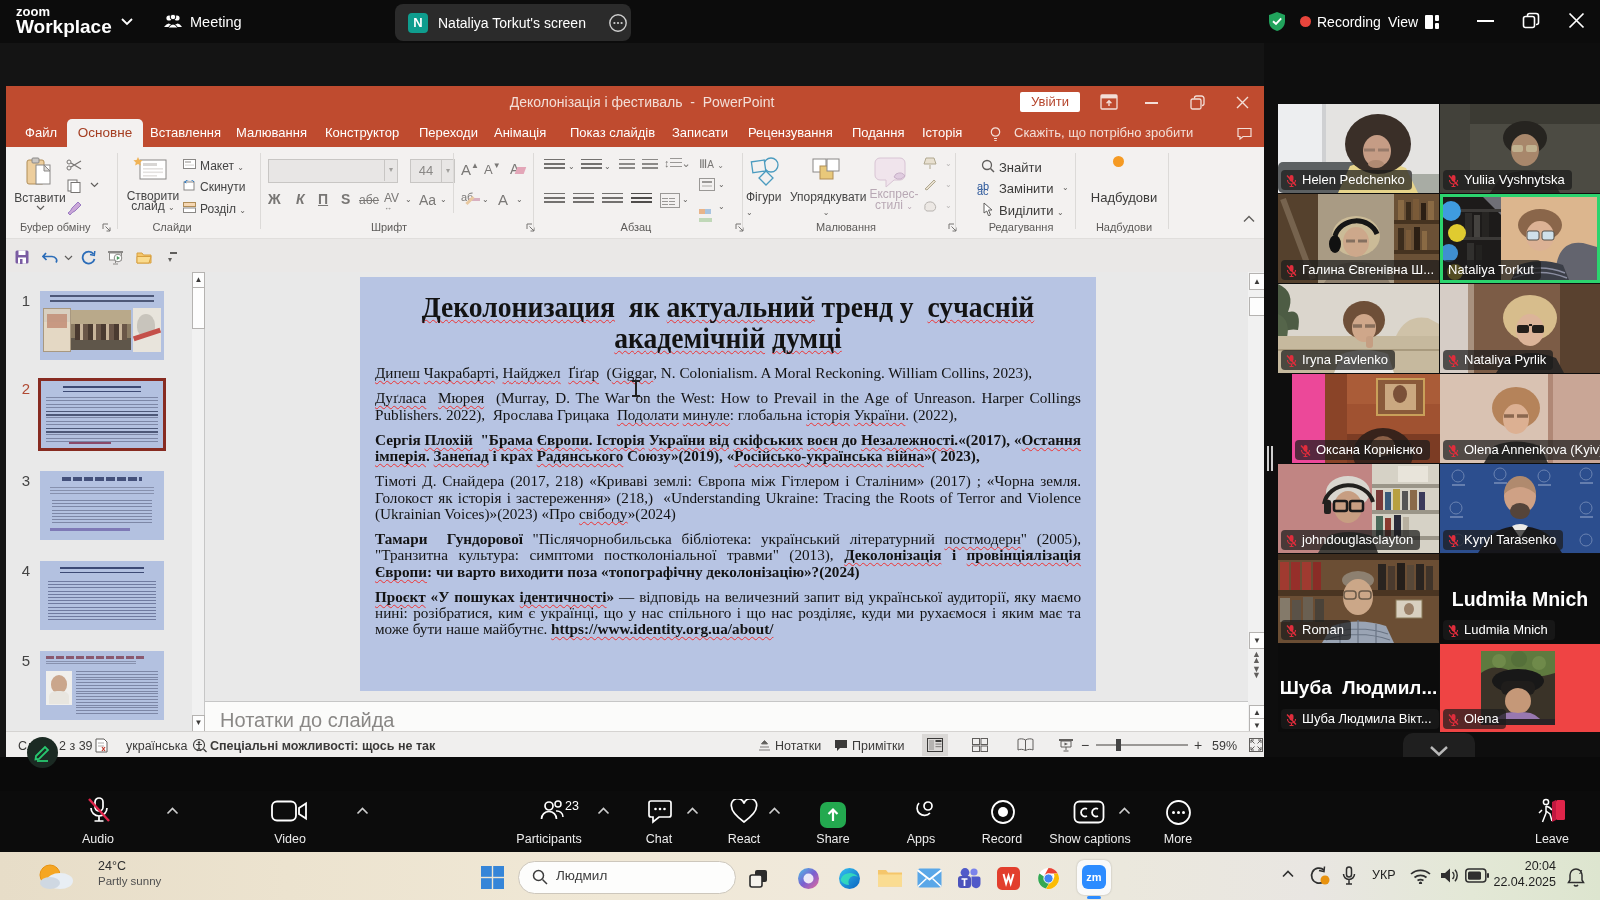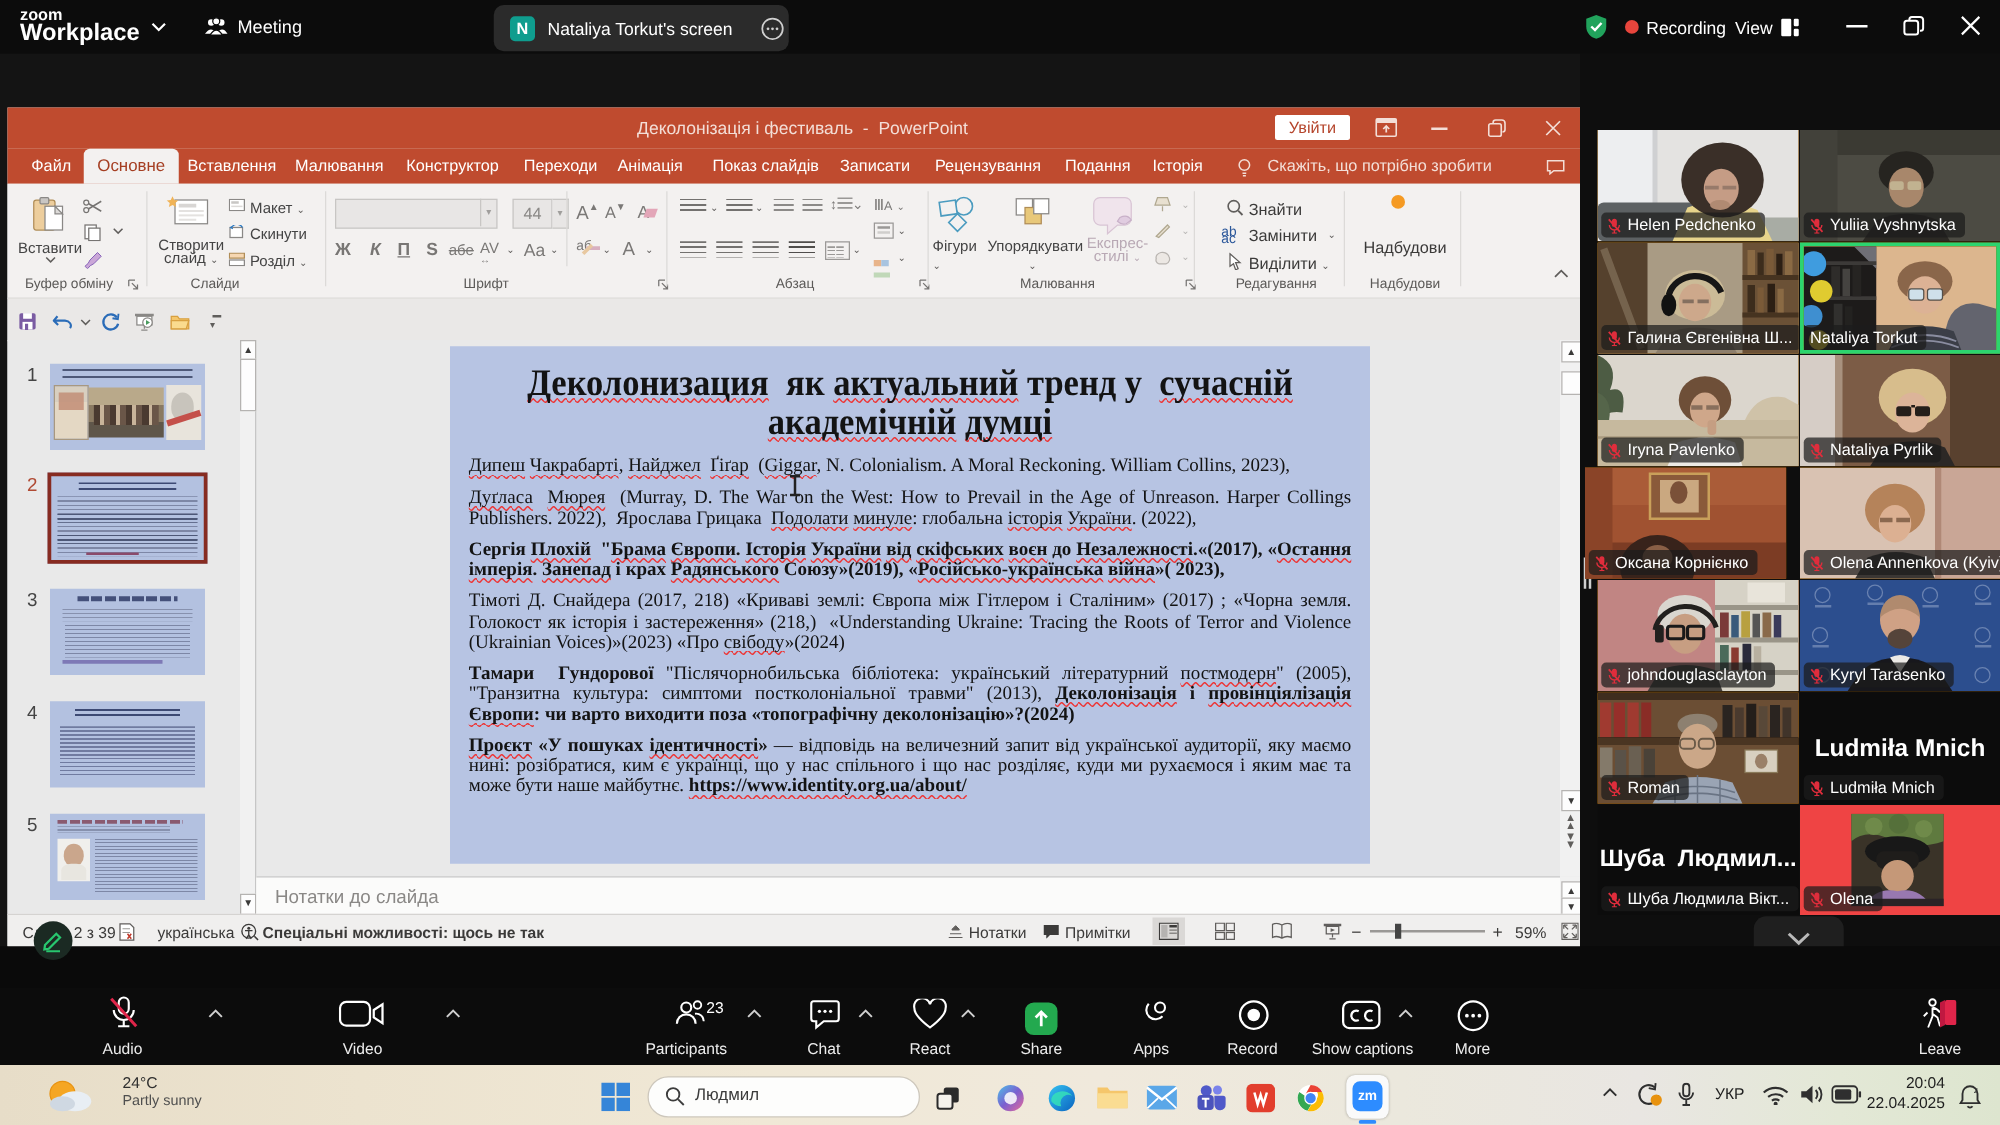--- a/index.html
+++ b/index.html
@@ -24,21 +24,21 @@
   .sarr{width:100%;text-align:center;color:#3b3a39;font-size:8px;line-height:13px;}
   #statusbar{left:0;top:645px;width:1260px;height:26px;background:#f0efee;border-top:1px solid #d5d3d1;color:#3b3a39;}
   .thumb{position:absolute;left:34px;width:124px;height:69px;background:#b3c1e0;}
   .tnum{position:absolute;left:8px;width:16px;text-align:right;font-size:15px;color:#444;}
   
   #slide{left:354px;top:191px;width:736px;height:414px;background:#b7c4e3;font-family:"Liberation Serif",serif;color:#131313;}
   #slide .body{position:absolute;left:15px;top:88px;width:706px;}
   #slide p{margin:0 0 9px 0;font-size:15.2px;line-height:16.25px;text-align:justify;}
   u.sp{text-decoration:underline wavy #e33 1px;text-decoration-skip-ink:none;text-underline-offset:2px;}
   
-  .vt{position:absolute;overflow:hidden;background:#a16207;}
+  .vt{position:absolute;overflow:hidden;background:#ec4899;}
   .vlabel{position:absolute;left:3px;bottom:3px;height:20px;background:rgba(28,28,28,.72);border-radius:4px;color:#fff;font-size:13px;line-height:20px;padding:0 7px 0 5px;white-space:nowrap;display:flex;align-items:center;}
   .vlabel svg{margin-right:5px;}
   .bigname{position:absolute;width:100%;text-align:center;color:#fff;font-weight:bold;font-size:19.5px;white-space:nowrap;}
   
   #ztb{left:0;top:791px;width:1600px;height:61px;background:#0c0c0c;}
   .zbtn{position:absolute;color:#ededed;font-size:12.5px;text-align:center;}
   .zlab{position:absolute;top:41px;width:100%;left:0;text-align:center;color:#ededed;font-size:12.5px;}
   
   #taskbar{left:0;top:852px;width:1600px;height:48px;background:linear-gradient(90deg,#e7ddc8 0%,#ece3cf 18%,#f0e8d6 38%,#f0e9dc 55%,#ebe8dd 70%,#e9e6e2 82%,#e3e8d6 92%,#dde5cf 100%);}
 </style>
@@ -396,21 +396,21 @@
           <div class="sarr" style="line-height:15px;">▲</div>
         </div>
       <div class="sbx" style="left:1243px;top:25px;width:14px;height:17px;"></div>
       <div class="sbx" style="left:1243px;top:360px;width:14px;height:15px;">
           <div class="sarr" style="line-height:15px;">▼</div>
         </div>
       <div class="ab" style="left:1245px;top:379px;width:11px;height:13px;color:#605e5c;font-size:9px;text-align:center;line-height:6px;">▲<br>▲</div>
       <div class="ab" style="left:1245px;top:394px;width:11px;height:13px;color:#605e5c;font-size:9px;text-align:center;line-height:6px;">▼<br>▼</div>
 
       <div class="ab" id="notesbar">
-        <div class="ab" style="left:15px;top:7px;font-size:15px;color:#8a8886;">Нотатки до слайда</div>
+        <div class="ab" style="left:15px;top:7px;font-size:20px;color:#8a8886;">Нотатки до слайда</div>
       </div>
       <div class="ab" style="left:1242px;top:429px;width:16px;height:30px;background:#f1f1f1;"></div>
       <div class="sbx" style="left:1243px;top:433px;width:14px;height:13px;">
           <div class="sarr" style="line-height:13px;">▲</div>
         </div>
       <div class="sbx" style="left:1243px;top:446px;width:14px;height:13px;">
           <div class="sarr" style="line-height:13px;">▼</div>
         </div>
     </div>
     <div class="ab" id="slide">
@@ -620,21 +620,21 @@
         <path d="M89 41 h3" stroke="#241e1a" stroke-width="2"></path>
         <path d="M56 89 L66 74 Q90 64 116 74 L124 89 Z" fill="#2c2826"></path>
       </svg>
       <div class="vlabel"><svg width="11" height="13" viewBox="0 0 11 13">
             <rect x="3.5" y="1" width="4" height="6.5" rx="2" fill="#e02d3c"></rect>
             <path d="M1.5 6 a4 4 0 0 0 8 0 M5.5 10 v2 M3.5 12.5 h4" stroke="#e02d3c" fill="none" stroke-width="1.1"></path>
             <path d="M1 1.5 L10 11.5" stroke="#e02d3c" stroke-width="1.4"></path>
           </svg>Nataliya Pyrlik</div>
     </div>
 
-    <div class="vt" style="left:4px;top:331px;width:161px;height:89px;">
+    <div class="vt" style="left:28px;top:331px;width:161px;height:89px;padding-left:33px;">
       <svg width="161" height="89" viewBox="0 0 161 89" preserveAspectRatio="none">
         <rect width="161" height="89" fill="#a05231"></rect>
         <rect x="0" y="0" width="161" height="30" fill="#aa5c38"></rect>
         <rect x="0" y="60" width="161" height="29" fill="#7c3c24"></rect>
         <rect x="0" y="0" width="22" height="89" fill="#8a4428"></rect>
         <rect x="52" y="5" width="47" height="36" fill="#8a5a3a" stroke="#c9a05a" stroke-width="2"></rect>
         <rect x="60" y="10" width="31" height="26" fill="#caa880"></rect>
         <ellipse cx="75" cy="20" rx="7" ry="9" fill="#7a5038"></ellipse>
         <ellipse cx="58" cy="80" rx="30" ry="26" fill="#38231b"></ellipse>
         <ellipse cx="58" cy="72" rx="12" ry="10" fill="#8a5f46"></ellipse>

